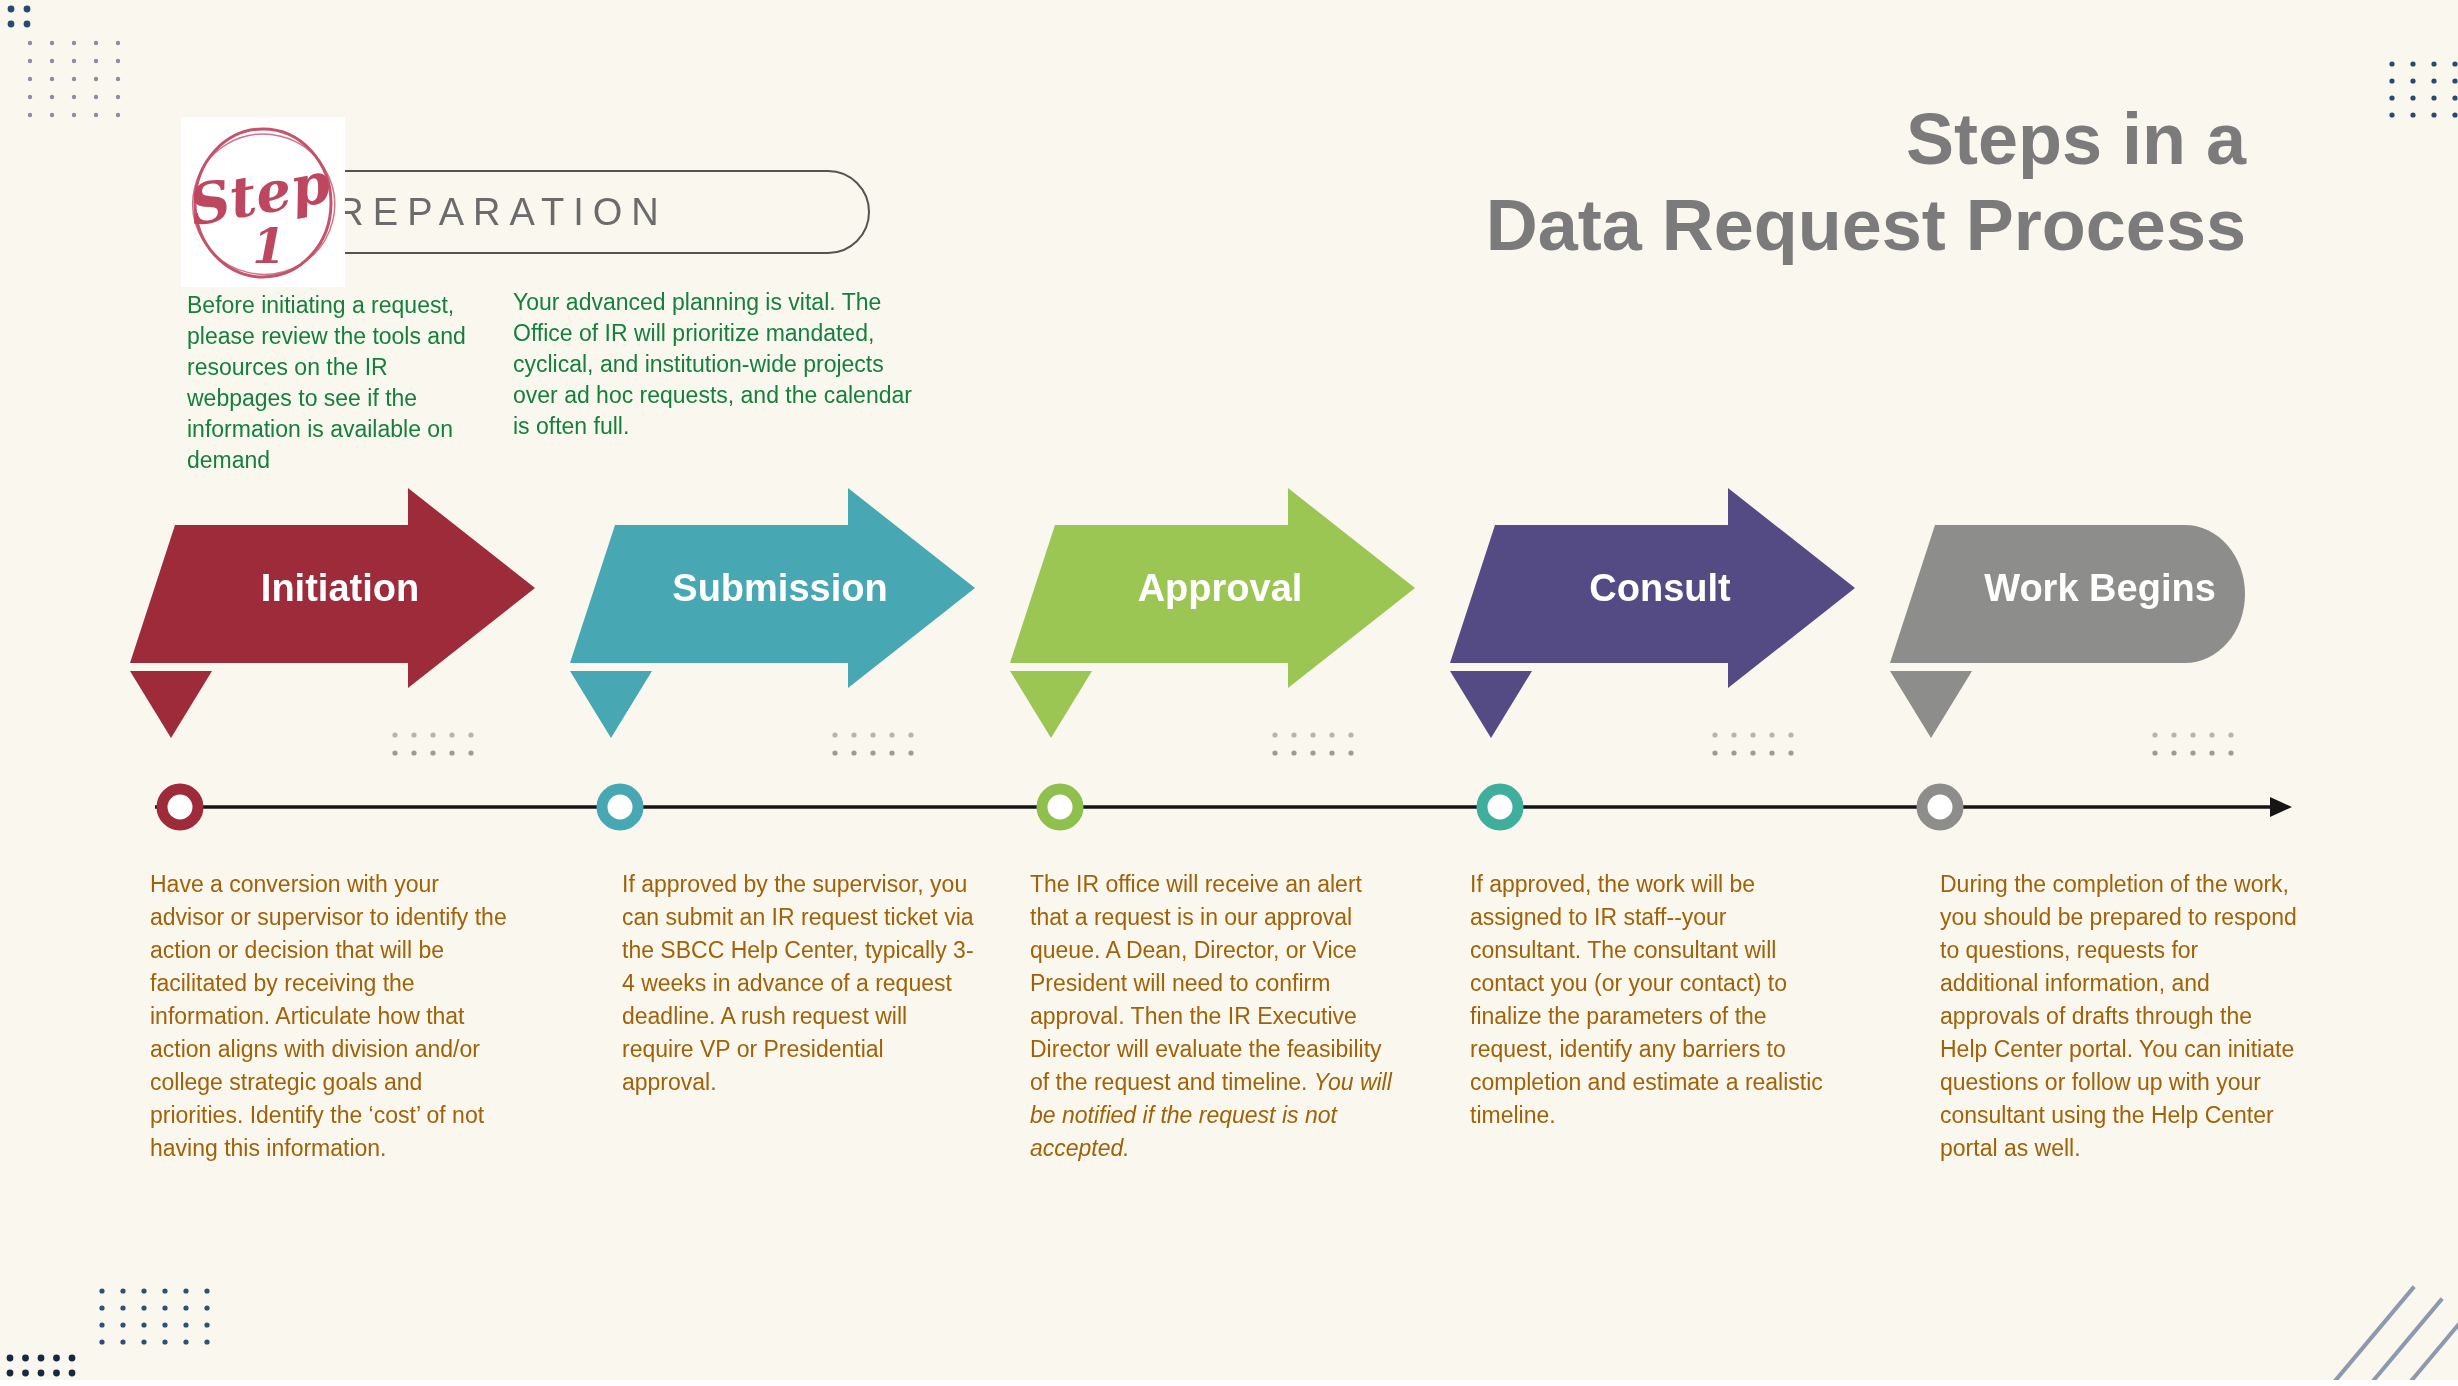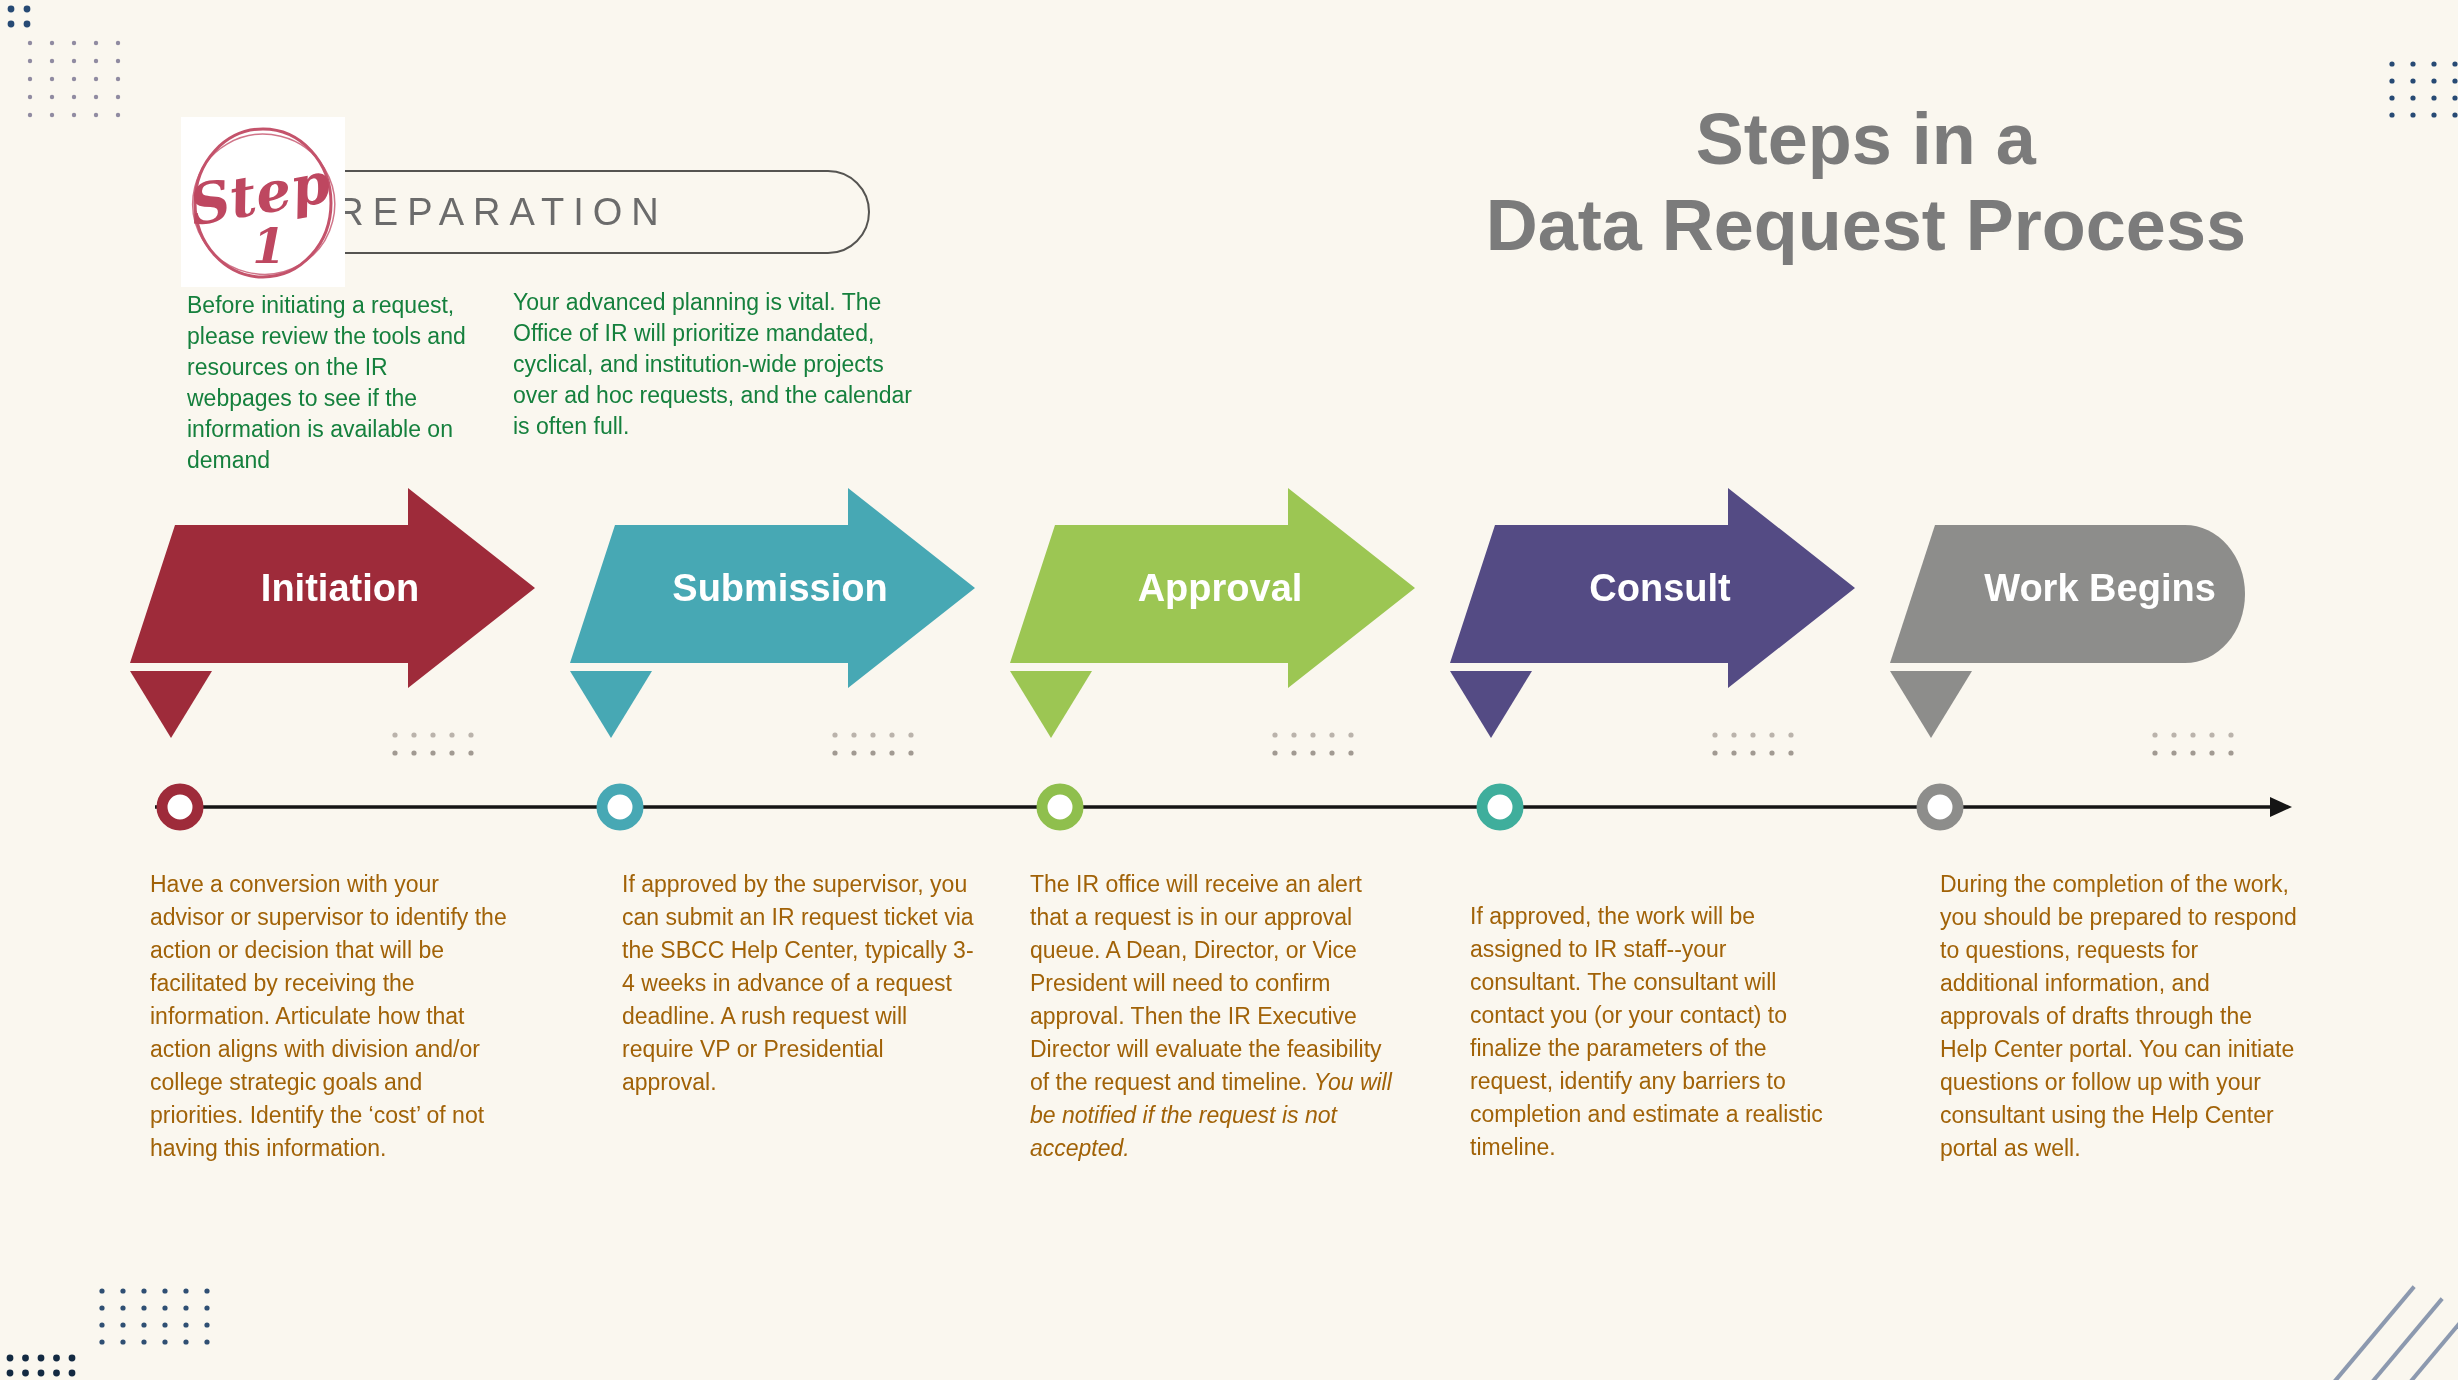--- a/index.html
+++ b/index.html
@@ -145,21 +145,21 @@
       <ellipse cx="83" cy="87" rx="71" ry="70" fill="none" stroke="#C4536B" stroke-width="1.5" opacity="0.8" transform="rotate(14 82 86)"></ellipse>
       <text class="badge-word" x="80" y="96" transform="rotate(-10 82 84)">Step</text>
       <text class="badge-num" x="88" y="146">1</text>
     </svg>
   </div>
 
   <div class="pill">
     <span>PREPARATION</span>
   </div>
 
-  <div class="main-title" style="color: rgb(123, 123, 123); text-align: center;">
+  <div class="main-title" style="color: rgb(123, 123, 123);">
     <div>Steps in a</div>
     <div>Data Request Process</div>
   </div>
 
   <div class="intro">
     <div class="intro-col c1">Before initiating a request, please review the tools and resources on the IR webpages to see if the information is available on demand</div>
     <div class="intro-col c2">Your advanced planning is vital. The Office of IR will prioritize mandated, cyclical, and institution-wide projects over ad hoc requests, and the calendar is often full.</div>
   </div>
 
   <svg class="steps-svg" width="2458" height="360" viewBox="0 0 2458 360">
@@ -244,21 +244,21 @@
         <circle cx="341" cy="268" r="2.6" fill="#A19A92"></circle>
         <circle cx="50" cy="322" r="18" fill="#ffffff" stroke="#8D8D8B" stroke-width="11"></circle>
         <text x="210" y="116" class="arrow-label">Work Begins</text>
       </g>
     </svg>
 
   <div id="desc-row">
       <div class="desc-col" style="left: 150px;"><span class="desc-text">Have a conversion with your advisor or supervisor to identify the action or decision that will be facilitated by receiving the information. Articulate how that action aligns with division and/or college strategic goals and priorities. Identify the ‘cost’ of not having this information.</span><em class="desc-italic"></em></div>
       <div class="desc-col" style="left: 622px;"><span class="desc-text">If approved by the supervisor, you can submit an IR request ticket via the SBCC Help Center, typically 3-4 weeks in advance of a request deadline. A rush request will require VP or Presidential approval.</span><em class="desc-italic"></em></div>
       <div class="desc-col" style="left: 1030px;"><span class="desc-text">The IR office will receive an alert that a request is in our approval queue. A Dean, Director, or Vice President will need to confirm approval. Then the IR Executive Director will evaluate the feasibility of the request and timeline. </span><em class="desc-italic">You will be notified if the request is not accepted.</em></div>
-      <div class="desc-col" style="left: 1470px; margin-top: 32px;"><span class="desc-text">If approved, the work will be assigned to IR staff--your consultant. The consultant will contact you (or your contact) to finalize the parameters of the request, identify any barriers to completion and estimate a realistic timeline.</span><em class="desc-italic"></em></div>
+      <div class="desc-col" style="left: 1470px;"><span class="desc-text">If approved, the work will be assigned to IR staff--your consultant. The consultant will contact you (or your contact) to finalize the parameters of the request, identify any barriers to completion and estimate a realistic timeline.</span><em class="desc-italic"></em></div>
       <div class="desc-col" style="left: 1940px;"><span class="desc-text">During the completion of the work, you should be prepared to respond to questions, requests for additional information, and approvals of drafts through the Help Center portal. You can initiate questions or follow up with your consultant using the Help Center portal as well.</span><em class="desc-italic"></em></div>
     </div>
 
   <div class="diag-line" style="left: 2372px; top: 1272px; height: 125px; background: rgb(140, 153, 175);"></div>
   <div class="diag-line" style="left: 2400px; top: 1284px; height: 125px; background: rgb(140, 153, 175);"></div>
   <div class="diag-line" style="left: 2428px; top: 1296px; height: 125px; background: rgb(140, 153, 175);"></div>
 
   <div class="edge-strip"></div>
 </div>
 

